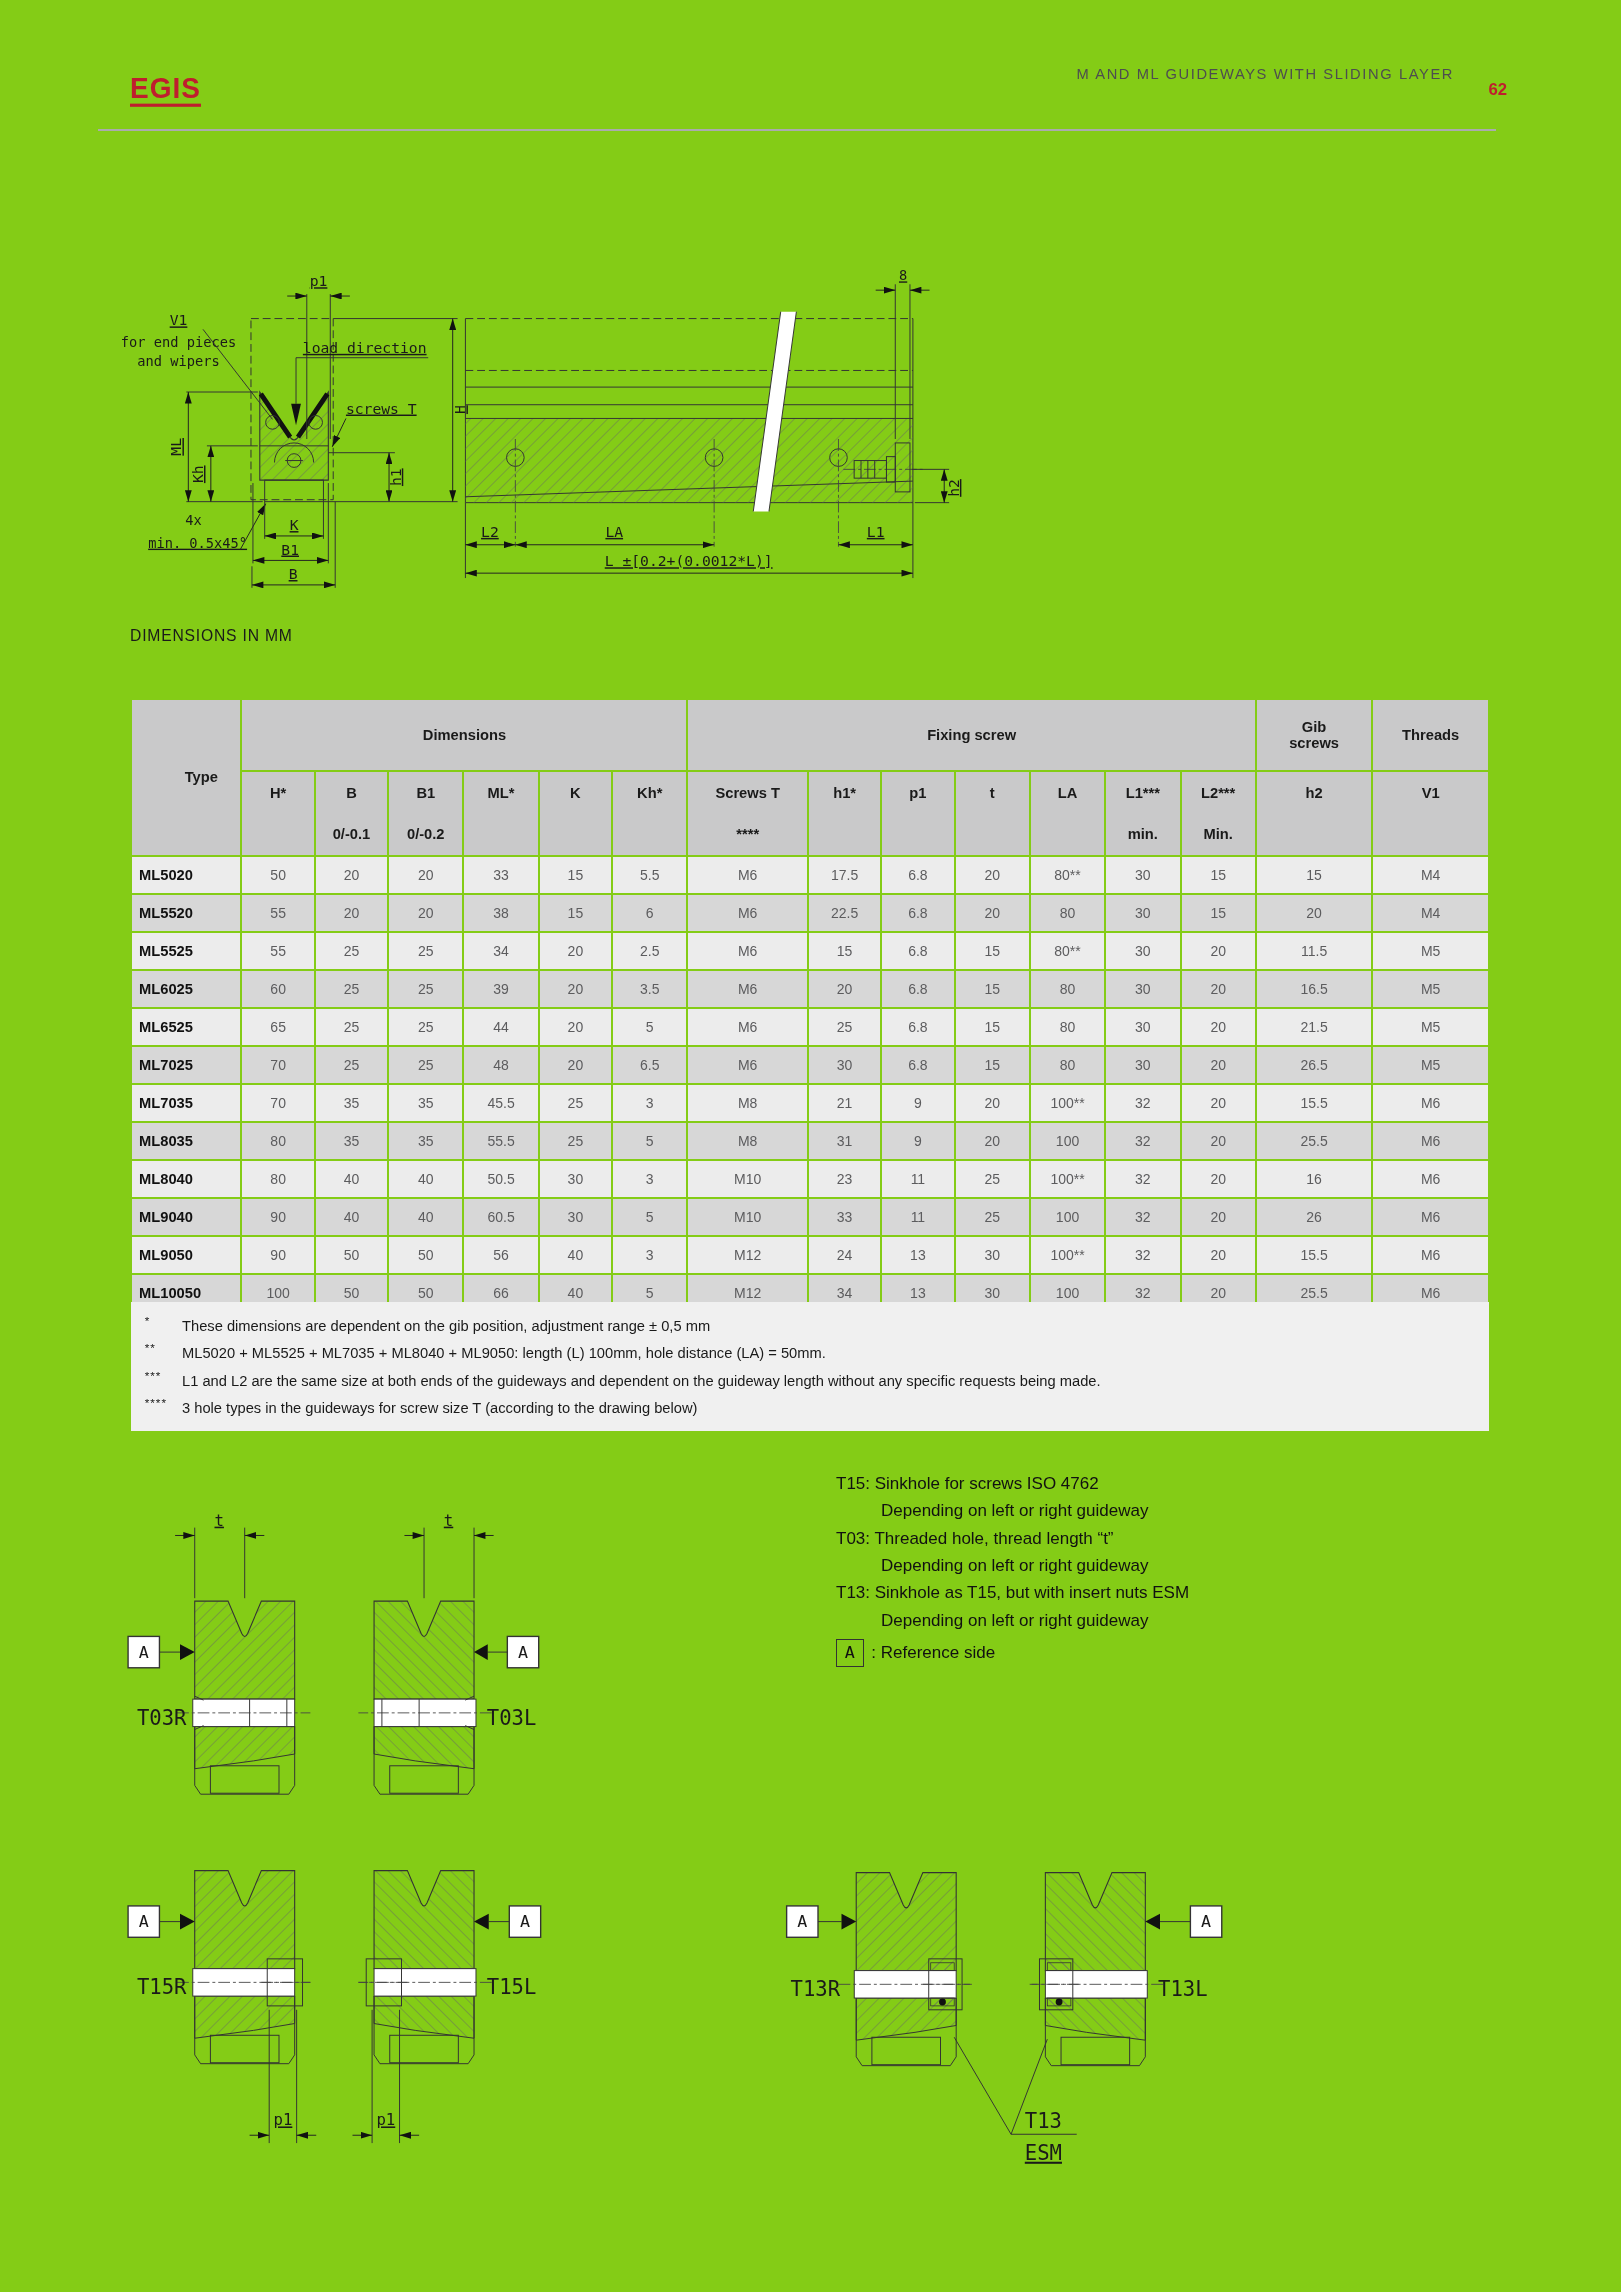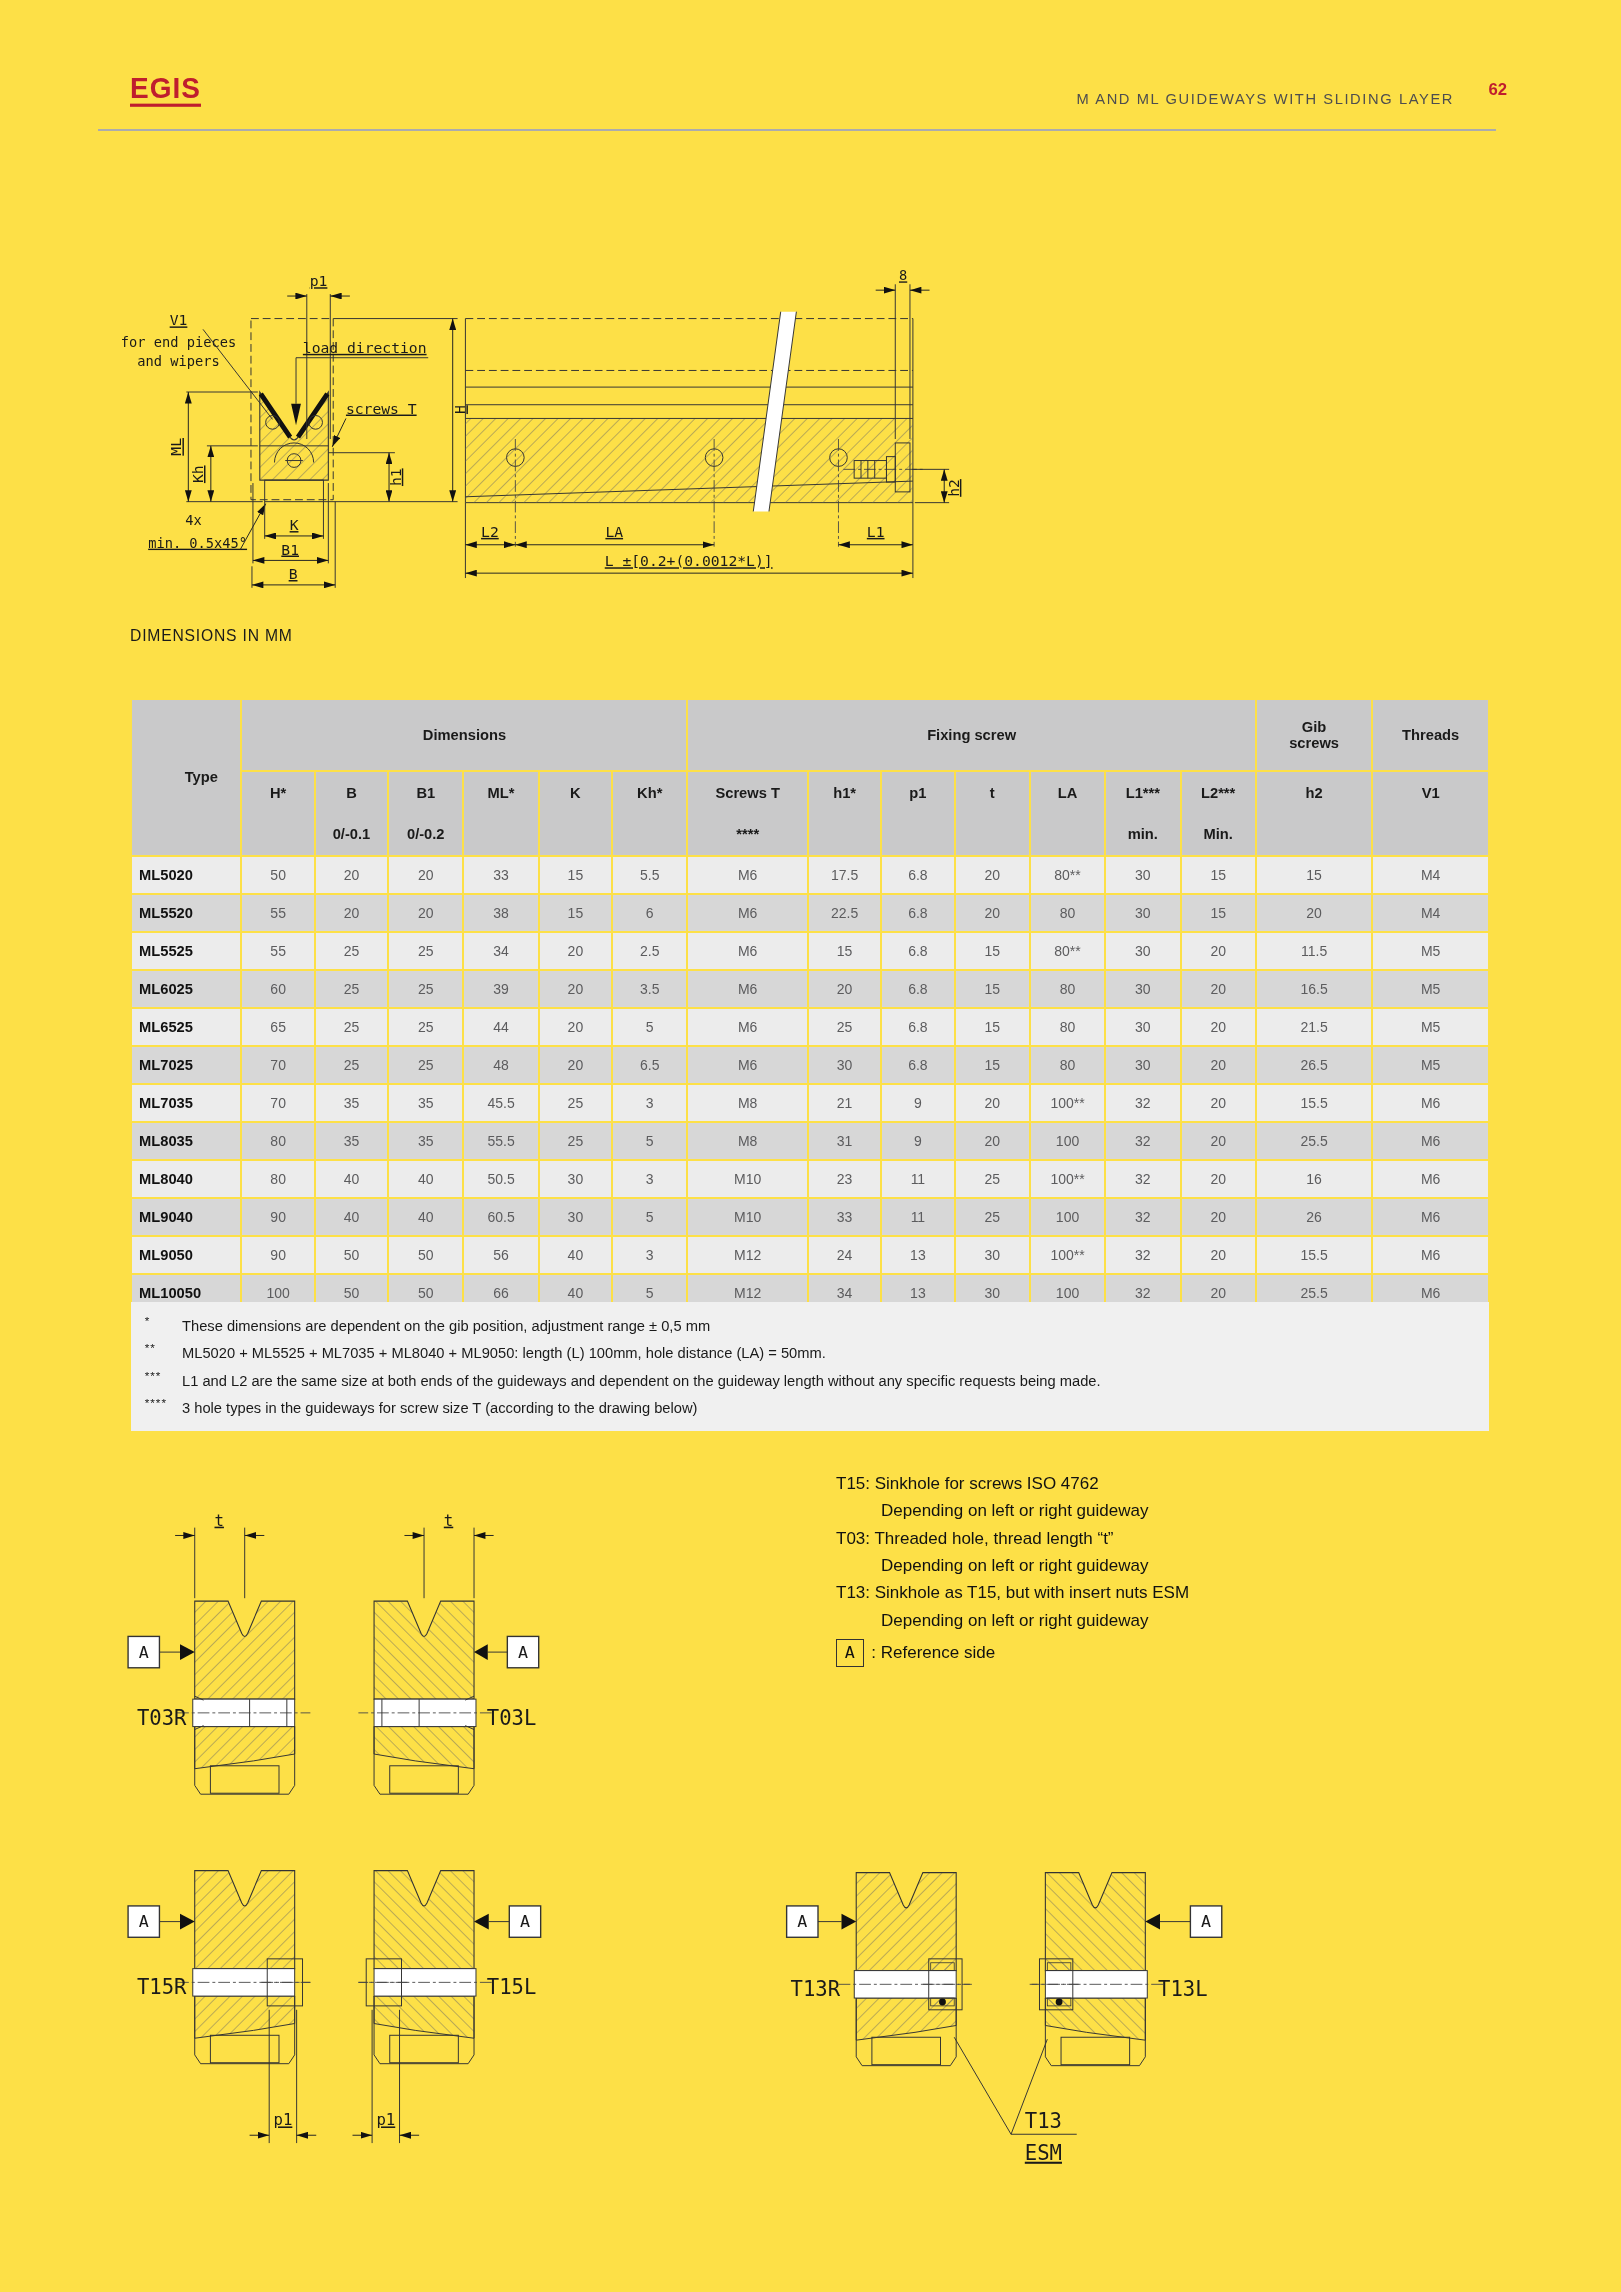--- a/index.html
+++ b/index.html
@@ -1,22 +1,22 @@
 <!DOCTYPE html>
 <html><head>
 <meta charset="utf-8">
 <style>
   html,body{margin:0;padding:0;background:#fff;}
-  .page{position:relative;width:1621px;height:2293px;background:#fde047;
+  .page{position:relative;width:1621px;height:2293px;background:#84cc16;
         font-family:"Liberation Sans",sans-serif;color:#222;overflow:hidden;}
   
   .logo{position:absolute;left:130px;top:74px;font-weight:900;font-size:28px;
         letter-spacing:1px;color:#bf1e2e;border-bottom:3.9px solid #bf1e2e;
         line-height:29px;padding-bottom:0;transform:scaleY(1.05);}
-  .hdr-title{position:absolute;top:91px;right:167px;font-size:14.7px;letter-spacing:1.6px;
+  .hdr-title{position:absolute;top:66px;right:167px;font-size:14.7px;letter-spacing:1.6px;
         color:#4d4d4f;white-space:nowrap;}
   .hdr-page{position:absolute;top:80px;right:114px;font-size:16.7px;font-weight:bold;color:#bf1e2e;}
   .hdr-rule{position:absolute;left:98px;top:129px;width:1398px;height:2px;background:#ababad;}
   
   .sec-label{position:absolute;left:130px;top:627px;font-size:15.7px;letter-spacing:0.8px;color:#1a1a1a;}
   
   table.dim{position:absolute;left:130px;top:698px;border-collapse:separate;border-spacing:2px;
         table-layout:fixed;width:1360px;}
   table.dim th,table.dim td{font-size:14px;text-align:center;vertical-align:middle;
         overflow:hidden;white-space:nowrap;}

